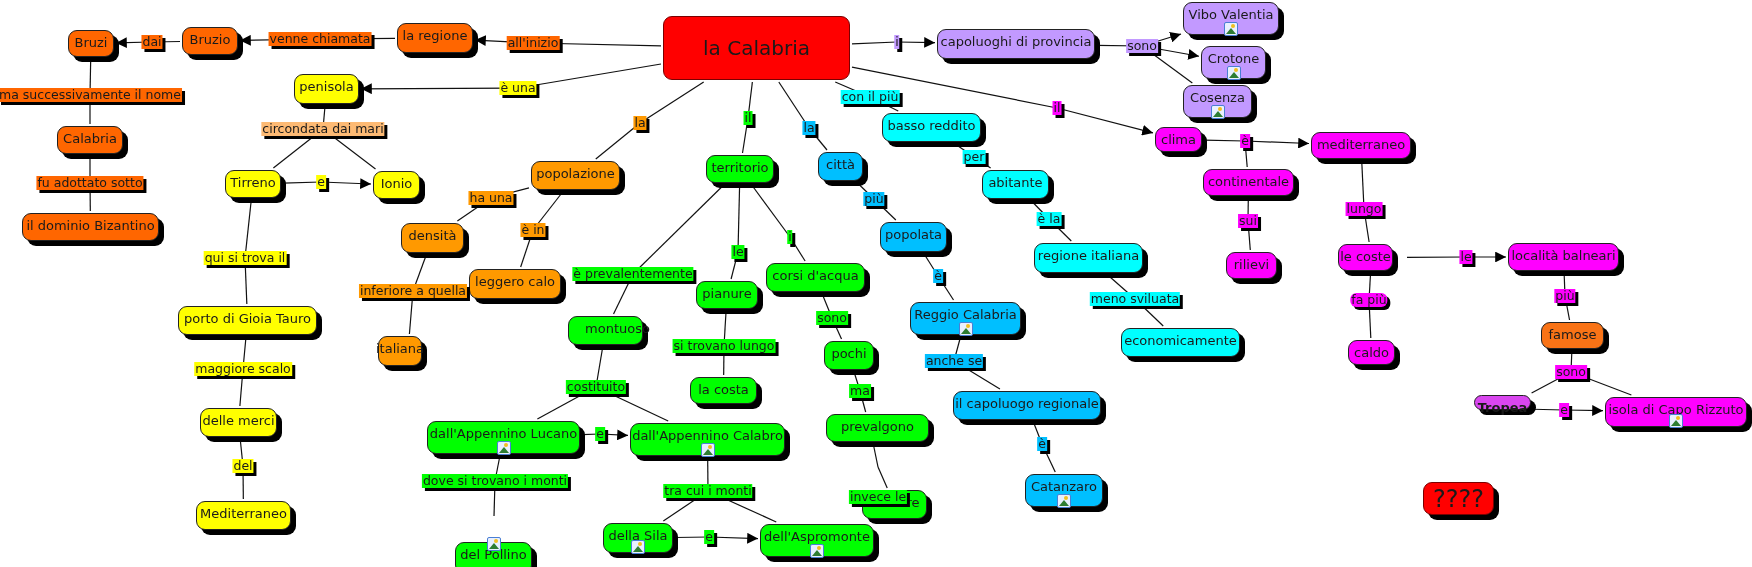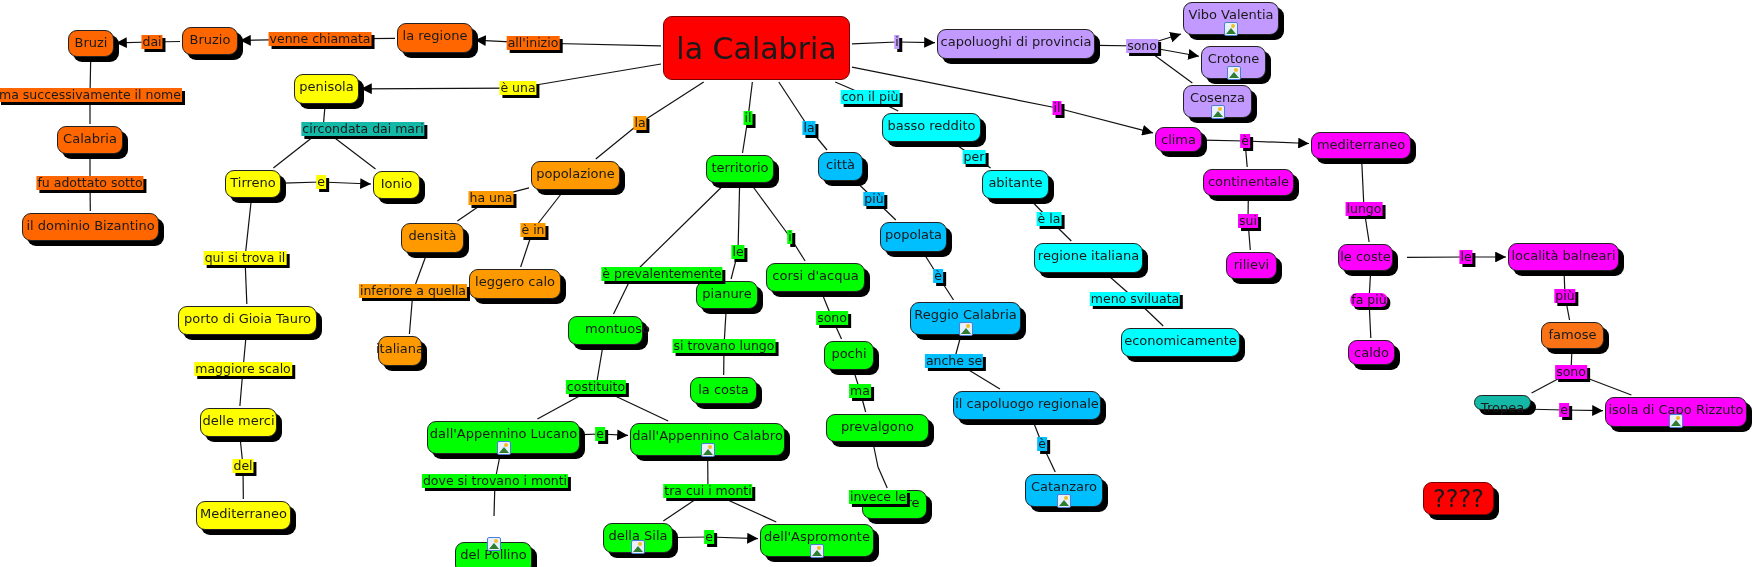--- a/index.html
+++ b/index.html
@@ -3,21 +3,21 @@
 <meta charset="utf-8">
 <style>
   html, body { margin:0; padding:0; background:#fff; }
   body { width:1752px; height:567px; position:relative; overflow:hidden;
          font-family:"DejaVu Sans", sans-serif; }
   #edges { position:absolute; left:0; top:0; width:1752px; height:567px; }
   .node { position:absolute; box-sizing:border-box; border:1px solid #222;
           border-radius:9px; box-shadow:5px 5px 0 #000; font-size:13px;
           color:#1a1a1a; white-space:nowrap; display:flex; align-items:flex-start;
           justify-content:center; padding-top:4px; cursor:pointer; }
-  .node.main { font-size:30px; align-items:center; padding-top:0; box-shadow:none; border-color:#7a0000; }
+  .node.main { font-size:20px; align-items:center; padding-top:0; box-shadow:none; border-color:#7a0000; }
   .node.big { font-size:24px; align-items:center; padding-top:0; border-color:#7a0000; }
   .lbl { position:absolute; font-size:12.5px; color:#1a1a1a; white-space:nowrap;
          padding:0 1px; line-height:14px; box-shadow:3px 3px 0 #000; transform:translate(-50%,-50%); }
   .img-icon { position:absolute; width:14px; height:14px; box-sizing:border-box;
               border:1.5px solid #4a7fd4; border-radius:2px; background:#e8f0ff; transform:translateX(-50%); }
   .img-icon::before { content:""; position:absolute; left:1px; bottom:1px; width:0; height:0;
               border-left:5px solid transparent; border-right:5px solid transparent; border-bottom:6px solid #2e7d32; }
   .img-icon::after { content:""; position:absolute; right:2px; top:1px; width:4px; height:4px;
               border-radius:50%; background:#f0c020; }
 </style>
@@ -288,47 +288,47 @@
     </div>
     <div class="node" style="left: 1348px; top: 340px; width: 47px; height: 25px; background: rgb(255, 0, 255);">
       <span>caldo</span>
     </div>
     <div class="node" style="left: 1508px; top: 243px; width: 111px; height: 28px; background: rgb(255, 0, 255);">
       <span>località balneari</span>
     </div>
     <div class="node" style="left: 1541px; top: 322px; width: 63px; height: 27px; background: #f97316;">
       <span>famose</span>
     </div>
-    <div class="node" style="left: 1474px; top: 395px; width: 57px; height: 15px; background: #14b8a6;">
+    <div class="node" style="left: 1474px; top: 395px; width: 57px; height: 15px; background: #d946ef; font-weight: bold;">
       <span>Tropea</span>
     </div>
     <div class="node" style="left: 1605px; top: 397px; width: 142px; height: 30px; background: rgb(255, 0, 255);">
       <span>isola di Capo Rizzuto</span>
     </div>
     <span class="img-icon" style="left: 1676px; top: 414px;"></span>
     <div class="node big" style="left: 1423px; top: 482px; width: 71px; height: 33px; background: rgb(255, 0, 0);">
       <span>????</span>
     </div>
     <span class="lbl" style="left: 533px; top: 43px; background: rgb(255, 102, 0);">all'inizio</span>
     <span class="lbl" style="left: 320px; top: 39px; background: rgb(255, 102, 0);">venne chiamata</span>
     <span class="lbl" style="left: 152px; top: 42px; background: rgb(255, 102, 0);">dai</span>
     <span class="lbl" style="left: 90px; top: 95px; background: rgb(255, 102, 0);">ma successivamente il nome</span>
     <span class="lbl" style="left: 90px; top: 183px; background: rgb(255, 102, 0);">fu adottato sotto</span>
     <span class="lbl" style="left: 518px; top: 88px; background: rgb(255, 255, 0);">è una</span>
-    <span class="lbl" style="left: 323px; top: 129px; background: #14b8a6; margin-left: 40px;">circondata dai mari</span>
+    <span class="lbl" style="left: 323px; top: 129px; background: #fdba74;">circondata dai mari</span>
     <span class="lbl" style="left: 321px; top: 182px; background: rgb(255, 255, 0);">e</span>
     <span class="lbl" style="left: 245px; top: 258px; background: rgb(255, 255, 0);">qui si trova il</span>
     <span class="lbl" style="left: 243px; top: 369px; background: rgb(255, 255, 0);">maggiore scalo</span>
     <span class="lbl" style="left: 243px; top: 466px; background: rgb(255, 255, 0);">del</span>
     <span class="lbl" style="left: 640px; top: 123px; background: rgb(255, 153, 0);">la</span>
     <span class="lbl" style="left: 491px; top: 198px; background: rgb(255, 153, 0);">ha una</span>
     <span class="lbl" style="left: 533px; top: 230px; background: rgb(255, 153, 0);">è in</span>
     <span class="lbl" style="left: 413px; top: 291px; background: rgb(255, 153, 0);">inferiore a quella</span>
     <span class="lbl" style="left: 748px; top: 118px; background: rgb(0, 255, 0);">il</span>
-    <span class="lbl" style="left: 633px; top: 274px; background: rgb(0, 255, 0); margin-left: 29px;">è prevalentemente</span>
+    <span class="lbl" style="left: 633px; top: 274px; background: rgb(0, 255, 0);">è prevalentemente</span>
     <span class="lbl" style="left: 738px; top: 252px; background: rgb(0, 255, 0);">le</span>
     <span class="lbl" style="left: 790px; top: 237px; background: rgb(0, 255, 0);">i</span>
     <span class="lbl" style="left: 724px; top: 346px; background: rgb(0, 255, 0);">si trovano lungo</span>
     <span class="lbl" style="left: 596px; top: 387px; background: rgb(0, 255, 0);">costituito</span>
     <span class="lbl" style="left: 600px; top: 434px; background: rgb(0, 255, 0);">e</span>
     <span class="lbl" style="left: 495px; top: 481px; background: rgb(0, 255, 0);">dove si trovano i monti</span>
     <span class="lbl" style="left: 708px; top: 491px; background: rgb(0, 255, 0);">tra cui i monti</span>
     <span class="lbl" style="left: 709px; top: 537px; background: rgb(0, 255, 0);">e</span>
     <span class="lbl" style="left: 832px; top: 318px; background: rgb(0, 255, 0);">sono</span>
     <span class="lbl" style="left: 860px; top: 391px; background: rgb(0, 255, 0);">ma</span>

